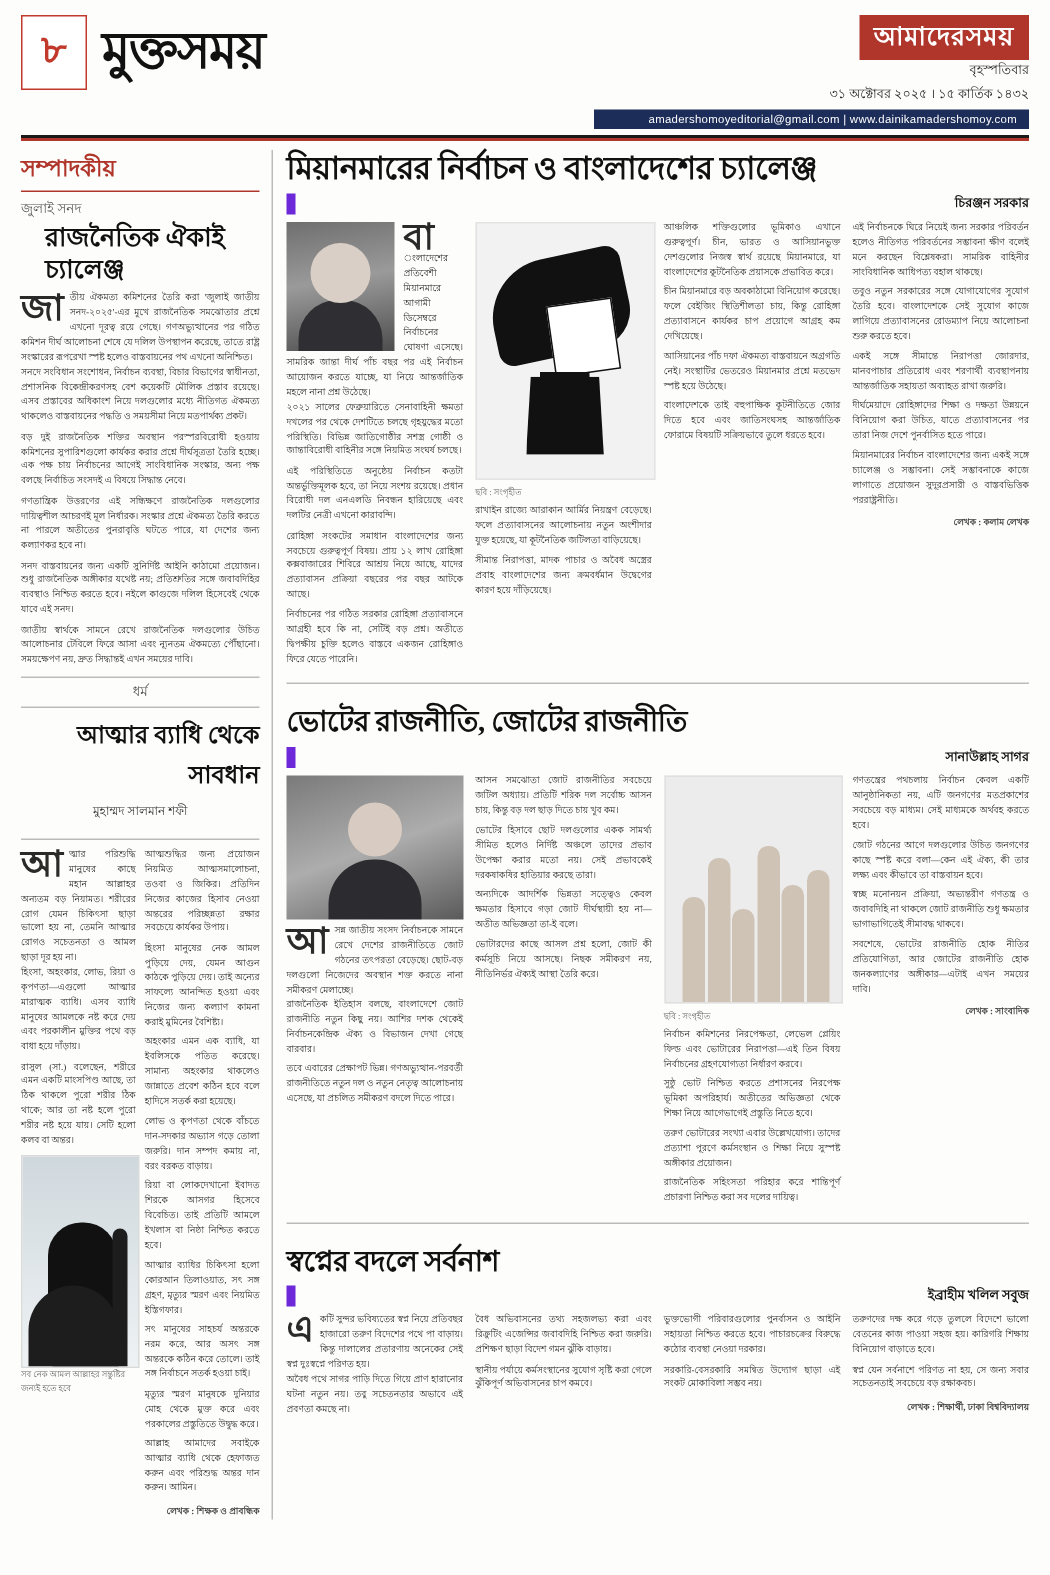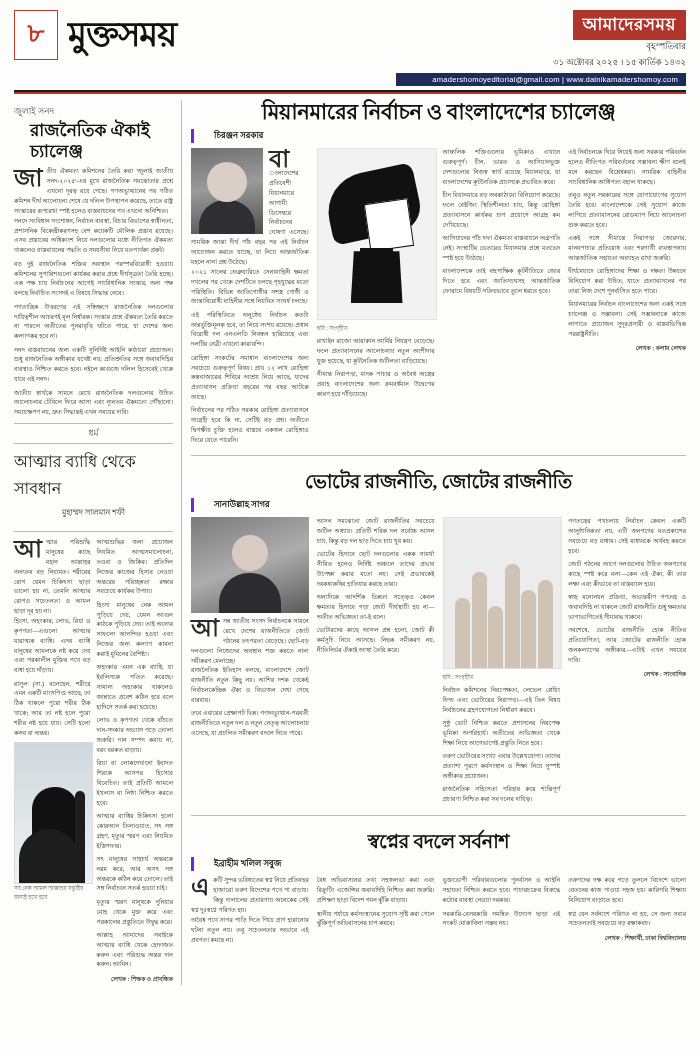--- a/index.html
+++ b/index.html
@@ -94,29 +94,28 @@
     margin:2px 0 5px 16px;
   }
   .dropcap-para{font-size:6.1px;line-height:1.62;text-align:justify;color:#2a2a2a;}
   .dropcap{
     float:left;font-size:24px;line-height:20px;font-weight:bold;
     padding:1px 4px 0 0;
   }
   p.txt{font-size:6.1px;line-height:1.62;text-align:justify;margin:0 0 3.5px 0;color:#2a2a2a;}
   .byline{
     font-size:8.5px;font-weight:bold;color:#111;
-    border-left:3px solid #6d28d9;padding-left:20px;margin:4px 0 5px 0;
+    border-left:6px solid #6d28d9;padding-left:20px;margin:4px 0 5px 0;text-align:right;
   }
   .solid-rule{border-top:1px solid #bbb;margin:6px 0;}
 
   
   .story-title{
     font-size:21px;font-weight:bold;line-height:1.2;margin:0 0 4px 0;
     letter-spacing:-.3px;
-    text-align:center;
   }
   .story-title.small{font-size:19px;margin-top:15px;}
 
   .author-photo{
     width:72px;height:86px;
     background:linear-gradient(170deg,#6f6f6f,#9a9a9a 45%,#4d4d4d);
     float:left;margin:0 6px 3px 0;
     position:relative;overflow:hidden;
   }
   .author-photo::after{
@@ -186,21 +185,21 @@
     content:"";position:absolute;left:50%;bottom:0;transform:translateX(-50%);
     width:62px;height:40px;border-radius:30px 30px 0 0;background:#2b2b30;
   }
   .signoff{font-size:6px;color:#444;text-align:right;margin-top:3px;font-weight:bold;}
   .center-kicker{
     text-align:center;font-size:9px;color:#555;
     border-top:1px solid #bbb;border-bottom:1px solid #bbb;
     padding:2px 0;margin:5px 0;
   }
   .small-head{
-    font-size:16px;font-weight:normal;text-align:left;margin:4px 0 3px 0;
+    font-size:16px;font-weight:bold;text-align:right;margin:4px 0 3px 0;
   }
   .byline-c{font-size:8px;text-align:center;color:#333;margin-bottom:12px;}
 </style>
 </head>
 <body>
 
 <div class="page">
 
   <div class="masthead">
     <div class="masthead-left">
@@ -212,20 +211,21 @@
       <div class="brandday">বৃহস্পতিবার</div>
       <div class="brandsub">৩১ অক্টোবর ২০২৫ । ১৫ কার্তিক ১৪৩২</div>
       <div class="mailbar">amadershomoyeditorial@gmail.com  |  www.dainikamadershomoy.com</div>
     </div>
   </div>
   <div class="rule-red"></div>
 
   <div class="body-grid">
 
     <div class="col-left">
+      <div class="sec-label">সম্পাদকীয়</div>
       <div class="kicker">জুলাই সনদ</div>
       <div class="lead-head">রাজনৈতিক ঐকাই চ্যালেঞ্জ</div>
 
       <div class="dropcap-para">
         <span class="dropcap">জা</span>
         <span>তীয় ঐকমত্য কমিশনের তৈরি করা 'জুলাই জাতীয় সনদ-২০২৫'-এর মুখে রাজনৈতিক সমঝোতার প্রশ্নে এখনো দূরত্ব রয়ে গেছে। গণঅভ্যুত্থানের পর গঠিত কমিশন দীর্ঘ আলোচনা শেষে যে দলিল উপস্থাপন করেছে, তাতে রাষ্ট্র সংস্কারের রূপরেখা স্পষ্ট হলেও বাস্তবায়নের পথ এখনো অনিশ্চিত।</span>
       </div>
       <p class="txt">সনদে সংবিধান সংশোধন, নির্বাচন ব্যবস্থা, বিচার বিভাগের স্বাধীনতা, প্রশাসনিক বিকেন্দ্রীকরণসহ বেশ কয়েকটি মৌলিক প্রস্তাব রয়েছে। এসব প্রস্তাবের অধিকাংশ নিয়ে দলগুলোর মধ্যে নীতিগত ঐকমত্য থাকলেও বাস্তবায়নের পদ্ধতি ও সময়সীমা নিয়ে মতপার্থক্য প্রকট।</p>
       <p class="txt">বড় দুই রাজনৈতিক শক্তির অবস্থান পরস্পরবিরোধী হওয়ায় কমিশনের সুপারিশগুলো কার্যকর করার প্রশ্নে দীর্ঘসূত্রতা তৈরি হচ্ছে। এক পক্ষ চায় নির্বাচনের আগেই সাংবিধানিক সংস্কার, অন্য পক্ষ বলছে নির্বাচিত সংসদই এ বিষয়ে সিদ্ধান্ত নেবে।</p>
       <p class="txt">গণতান্ত্রিক উত্তরণের এই সন্ধিক্ষণে রাজনৈতিক দলগুলোর দায়িত্বশীল আচরণই মূল নির্ধারক। সংস্কার প্রশ্নে ঐকমত্য তৈরি করতে না পারলে অতীতের পুনরাবৃত্তি ঘটতে পারে, যা দেশের জন্য কল্যাণকর হবে না।</p>

